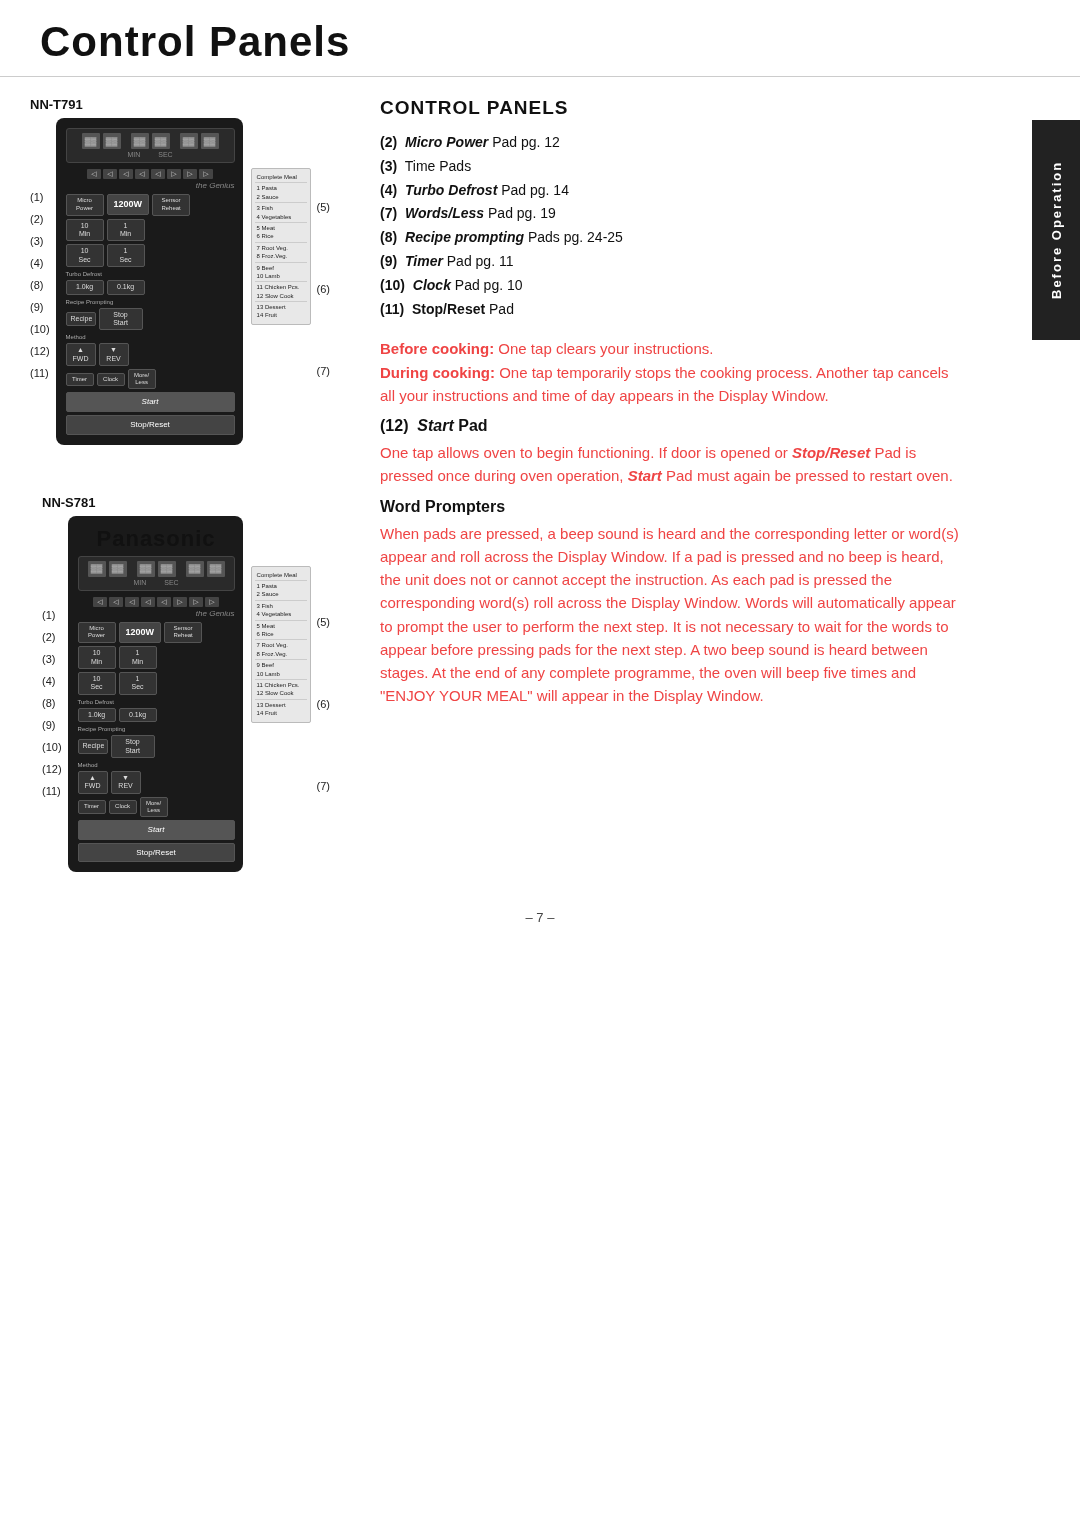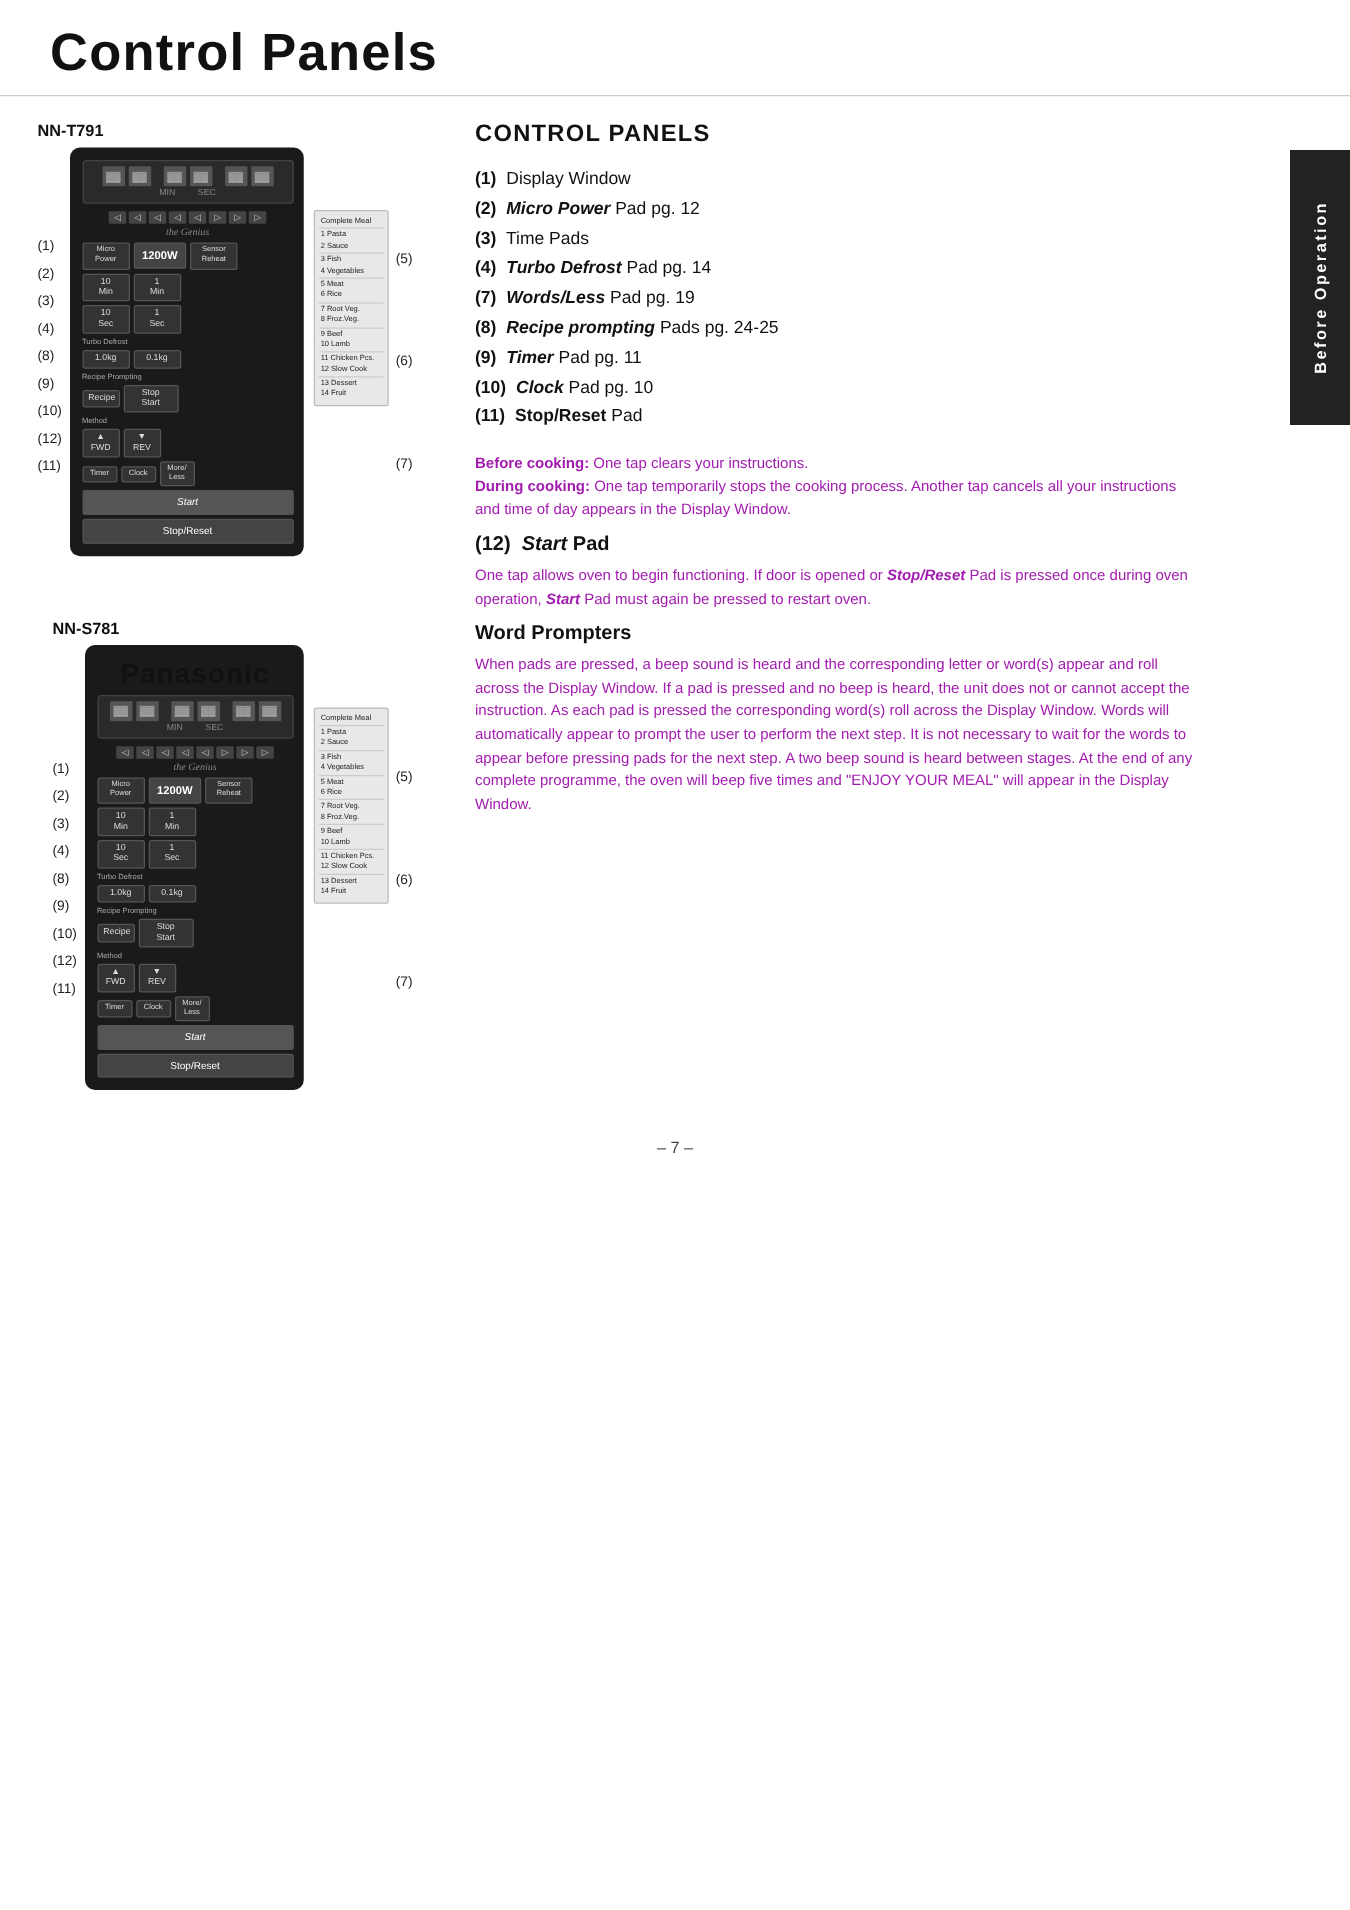--- a/index.html
+++ b/index.html
@@ -134,23 +134,22 @@
       font-size: 7px;
       display: flex;
       align-items: center;
       justify-content: center;
       border-radius: 1px;
     }
     .genius-text {
       font-style: italic;
       font-size: 8px;
       color: #888;
-      text-align: center;
+      text-align: right;
       margin-bottom: 4px;
-      font-family: Liberation Serif, serif;
     }
     .panel-buttons {
       display: flex;
       flex-direction: column;
       gap: 3px;
     }
     .btn-row {
       display: flex;
       gap: 3px;
       align-items: center;
@@ -231,23 +230,23 @@
       font-weight: bold;
       margin-right: 4px;
     }
     .sub-heading {
       font-size: 16px;
       font-weight: 900;
       margin-bottom: 6px;
       color: #111;
     }
     .body-text {
-      font-size: 12px;
+      font-size: 15px;
       line-height: 1.55;
-      color: #a21caf;
+      color: #ef4444;
       margin-bottom: 10px;
     }
     .body-text b { font-weight: bold; }
     .body-text i { font-style: italic; }
 
     
     .page-num {
       text-align: center;
       font-size: 13px;
       color: #444;
@@ -518,21 +517,20 @@
       </div>
     </div>
 
   </div>
 
   <div class="right-column">
 
     <div class="control-title">CONTROL PANELS</div>
 
     <ul class="numbered-list">
-      <li><span class="num">(1)</span> Display Window</li>
       <li><span class="num">(2)</span> <i><b>Micro Power</b></i> Pad pg. 12</li>
       <li><span class="num">(3)</span> Time Pads</li>
       <li><span class="num">(4)</span> <i><b>Turbo Defrost</b></i> Pad pg. 14</li>
       <li><span class="num">(7)</span> <i><b>Words/Less</b></i> Pad pg. 19</li>
       <li><span class="num">(8)</span> <i><b>Recipe prompting</b></i> Pads pg. 24-25</li>
       <li><span class="num">(9)</span> <i><b>Timer</b></i> Pad pg. 11</li>
       <li><span class="num">(10)</span> <i><b>Clock</b></i> Pad pg. 10</li>
       <li><span class="num">(11)</span> <b>Stop/Reset</b> Pad</li>
     </ul>
 

